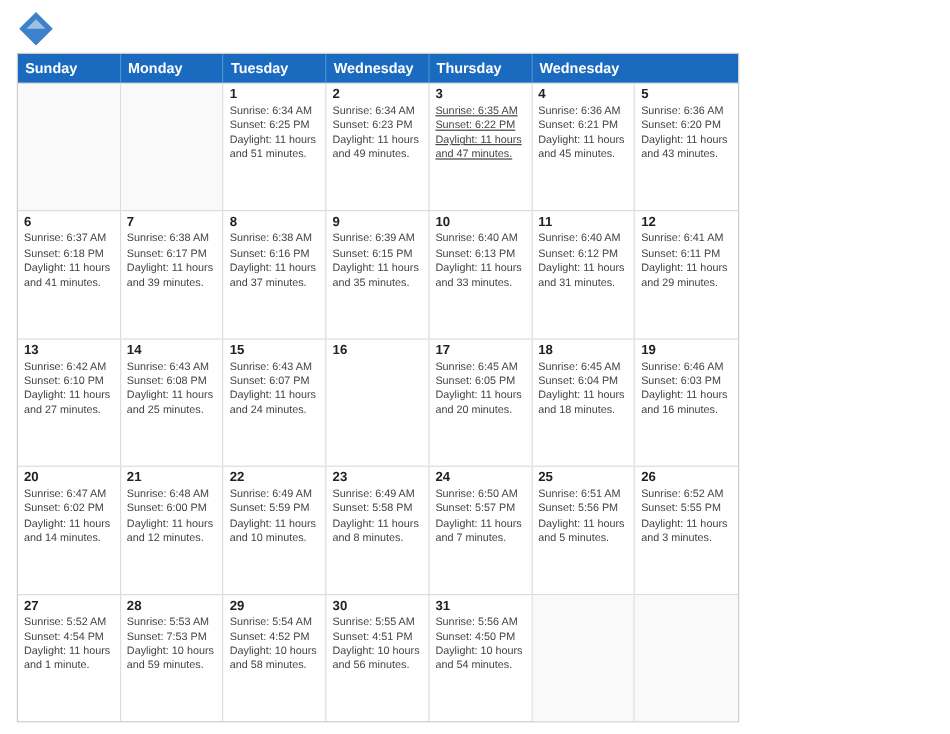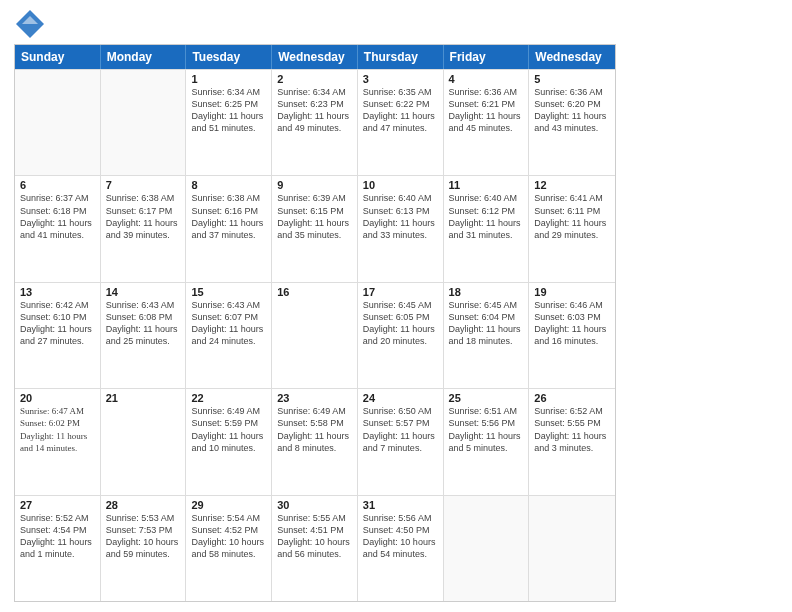--- a/index.html
+++ b/index.html
@@ -129,42 +129,41 @@
     </div>
   </div>
 
   <div class="calendar">
     <div class="cal-header" id="cal-header-row">
         <div class="cal-header-cell">Sunday</div>
         <div class="cal-header-cell">Monday</div>
         <div class="cal-header-cell">Tuesday</div>
         <div class="cal-header-cell">Wednesday</div>
         <div class="cal-header-cell">Thursday</div>
-        <div class="cal-header-cell">Friday</div>
         <div class="cal-header-cell">Wednesday</div>
       </div>
     <div class="cal-body" id="cal-body">
         <div class="cal-row">
           <div class="cal-cell empty"></div>
           <div class="cal-cell empty"></div>
           <div class="cal-cell">
             <span class="day-num">1</span>
             <div class="info" style="white-space: pre-line;">Sunrise: 6:34 AM
 Sunset: 6:25 PM
 Daylight: 11 hours and 51 minutes.</div>
           </div>
           <div class="cal-cell">
             <span class="day-num">2</span>
             <div class="info" style="white-space: pre-line;">Sunrise: 6:34 AM
 Sunset: 6:23 PM
 Daylight: 11 hours and 49 minutes.</div>
           </div>
           <div class="cal-cell">
             <span class="day-num">3</span>
-            <div class="info" style="white-space: pre-line;">Sunrise: 6:35 AM
+            <div class="info" style="white-space: pre-line; text-decoration: underline;">Sunrise: 6:35 AM
 Sunset: 6:22 PM
 Daylight: 11 hours and 47 minutes.</div>
           </div>
           <div class="cal-cell">
             <span class="day-num">4</span>
             <div class="info" style="white-space: pre-line;">Sunrise: 6:36 AM
 Sunset: 6:21 PM
 Daylight: 11 hours and 45 minutes.</div>
           </div>
           <div class="cal-cell">
@@ -255,26 +254,29 @@
           <div class="cal-cell">
             <span class="day-num">19</span>
             <div class="info" style="white-space: pre-line;">Sunrise: 6:46 AM
 Sunset: 6:03 PM
 Daylight: 11 hours and 16 minutes.</div>
           </div>
         </div>
         <div class="cal-row">
           <div class="cal-cell">
             <span class="day-num">20</span>
-            <div class="info" style="white-space: pre-line; font-family: Liberation Serif, serif;">Sunrise: 6:47 AM
+            <div class="info" style="white-space: pre-line;">Sunrise: 6:47 AM
 Sunset: 6:02 PM
 Daylight: 11 hours and 14 minutes.</div>
           </div>
           <div class="cal-cell">
             <span class="day-num">21</span>
+            <div class="info" style="white-space: pre-line;">Sunrise: 6:48 AM
+Sunset: 6:00 PM
+Daylight: 11 hours and 12 minutes.</div>
           </div>
           <div class="cal-cell">
             <span class="day-num">22</span>
             <div class="info" style="white-space: pre-line;">Sunrise: 6:49 AM
 Sunset: 5:59 PM
 Daylight: 11 hours and 10 minutes.</div>
           </div>
           <div class="cal-cell">
             <span class="day-num">23</span>
             <div class="info" style="white-space: pre-line;">Sunrise: 6:49 AM

